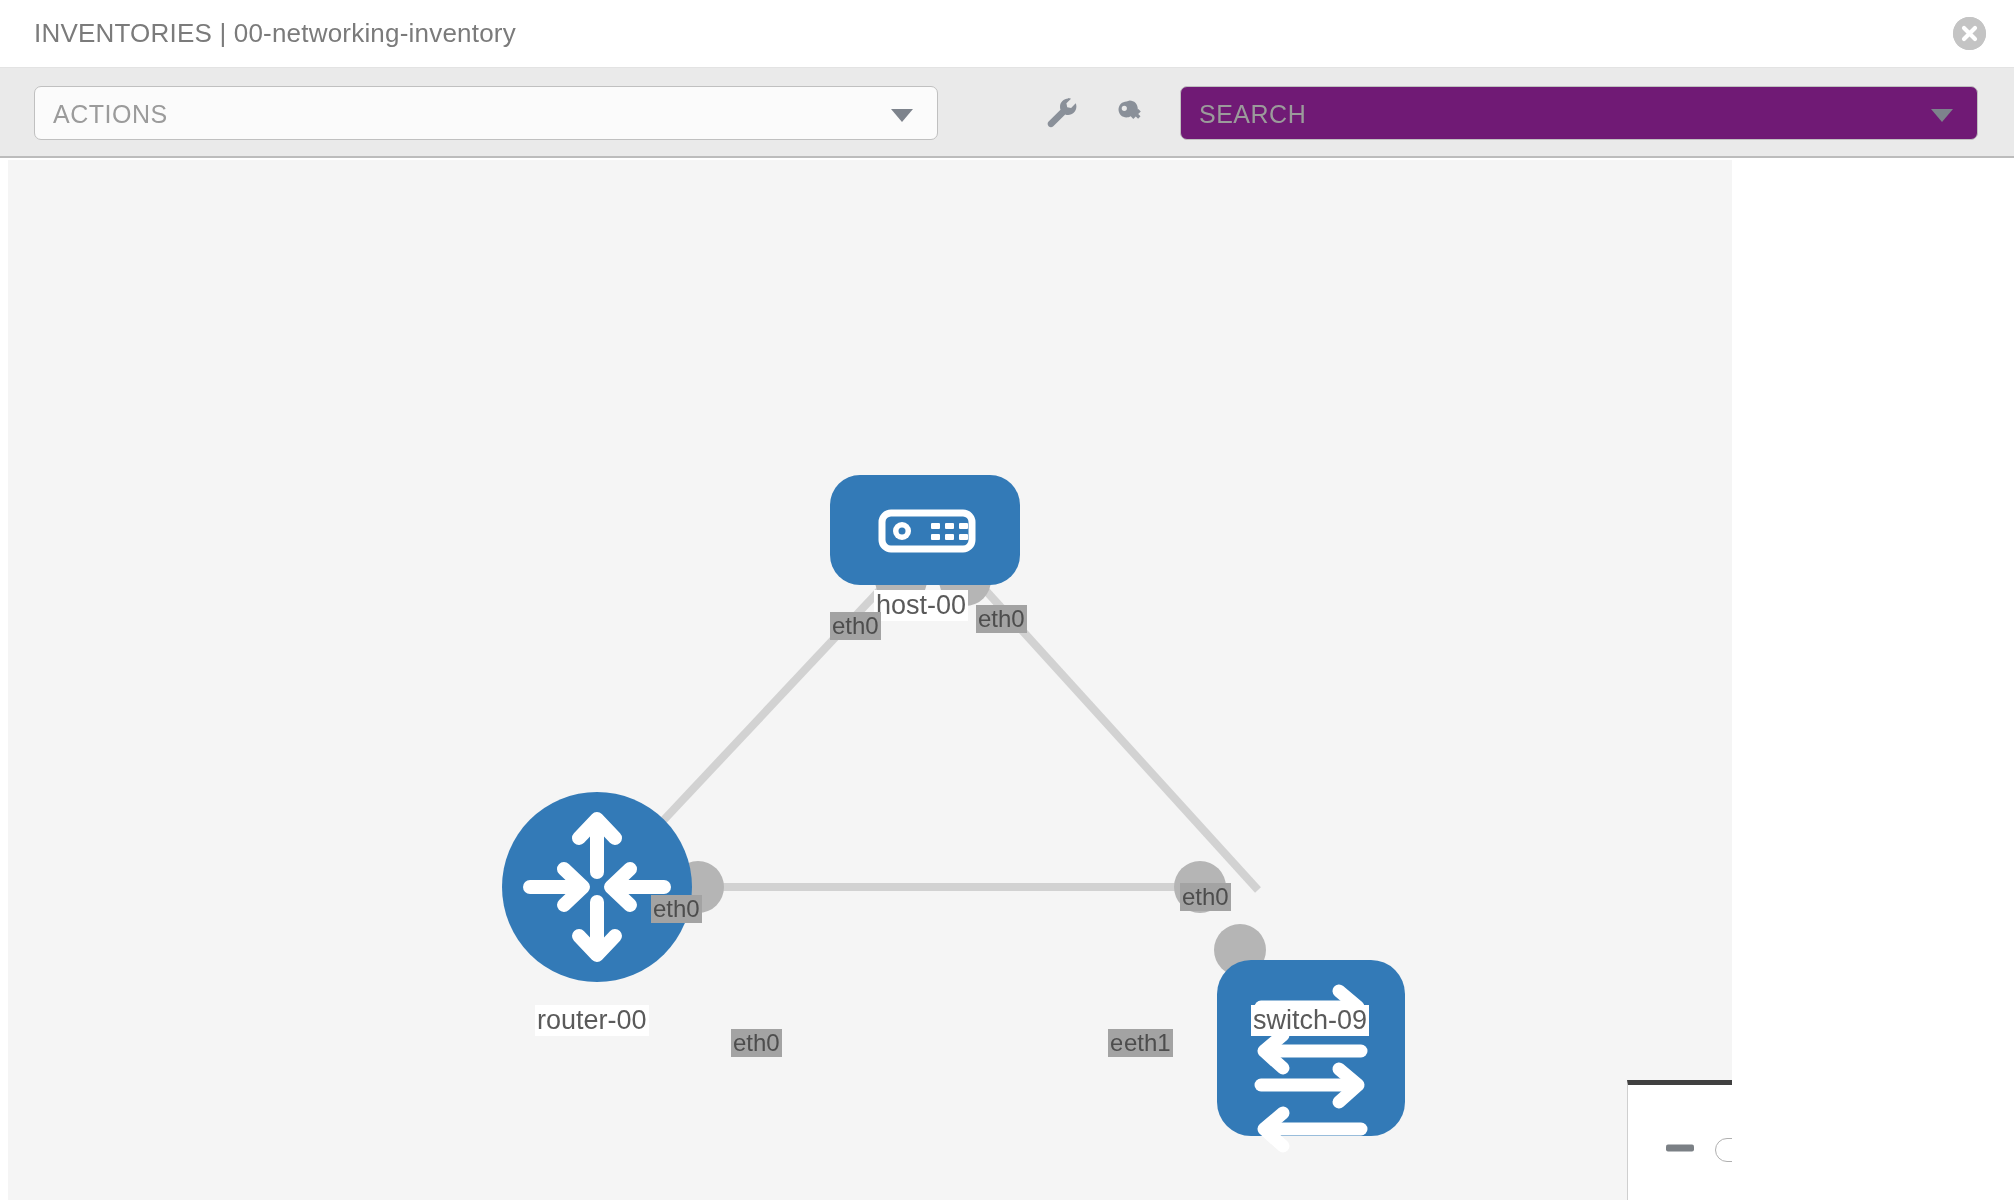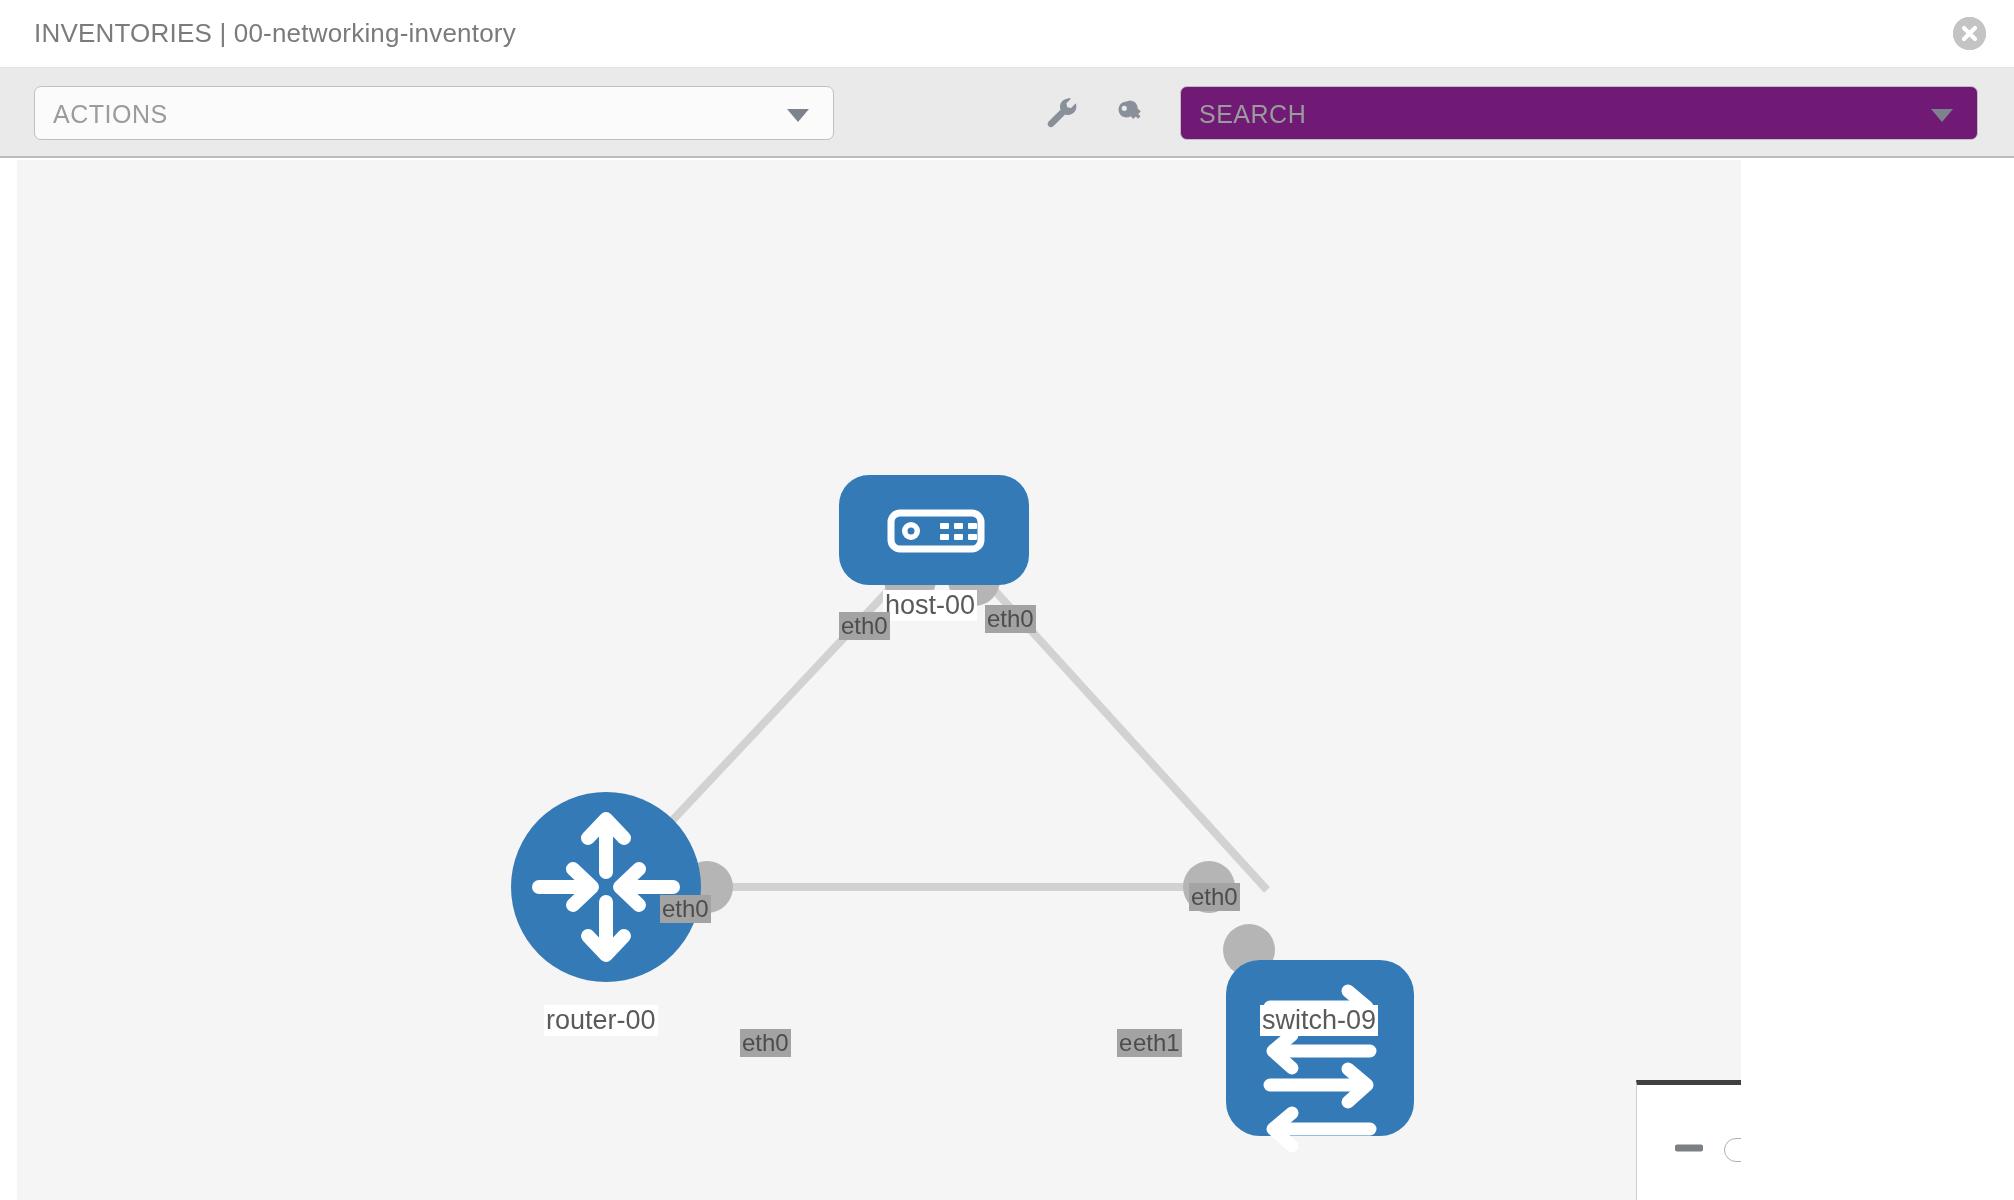--- a/index.html
+++ b/index.html
@@ -59,21 +59,21 @@
     width: 2014px;
     height: 90px;
     background: #eaeaea;
     border-bottom: 2px solid #bcbcbc;
     box-sizing: border-box;
   }
   .actions-select {
     position: absolute;
     left: 34px;
     top: 18px;
-    width: 800px;
+    width: 904px;
     height: 54px;
     background: #fbfbfb;
     border: 1px solid #c0c0c0;
     border-radius: 7px;
     box-sizing: border-box;
     cursor: pointer;
   }
   .actions-select .sel-label {
     position: absolute;
     left: 18px;
@@ -120,21 +120,21 @@
     left: 18px;
     top: 13px;
     font-size: 25px;
     color: #9b9b9b;
     letter-spacing: 0.5px;
   }
 
   
   .canvas {
     position: absolute;
-    left: 17px; top: 160px;
+    left: 8px; top: 160px;
     width: 1724px;
     height: 1040px;
     background: #f5f5f5;
     overflow: hidden;
   }
   .topology-svg {
     position: absolute;
     left: 0; top: 0;
     width: 2014px;
     height: 1040px;

